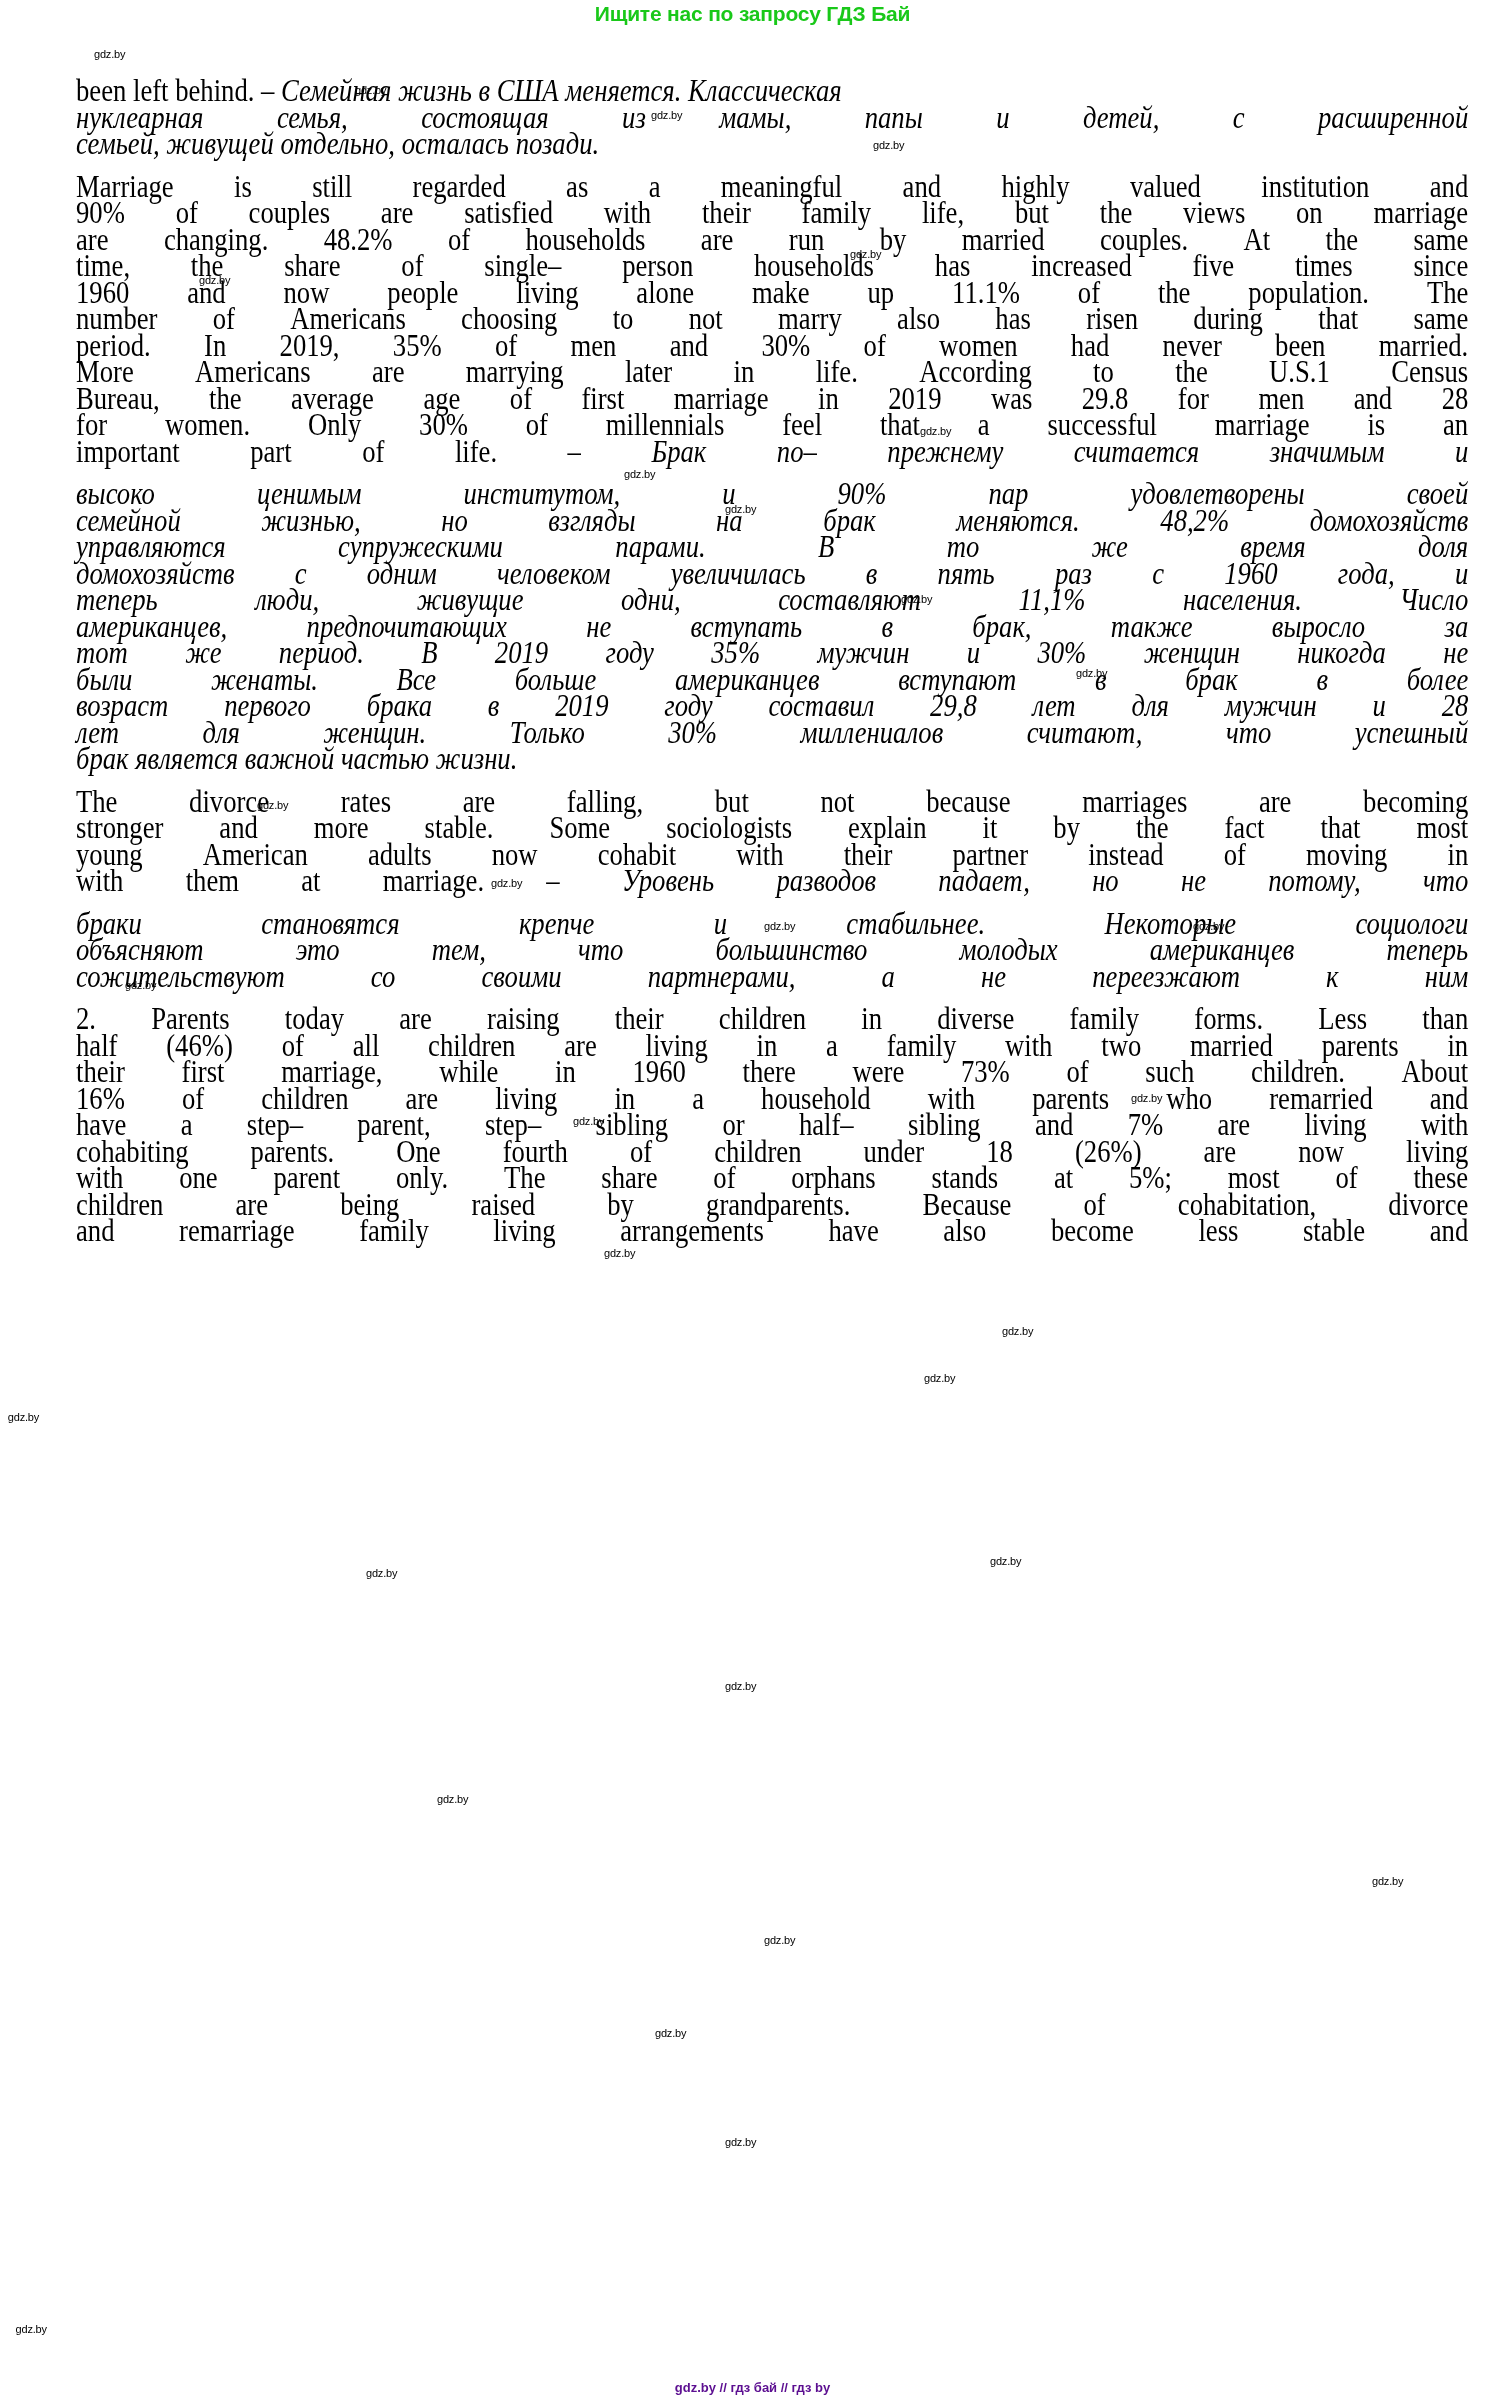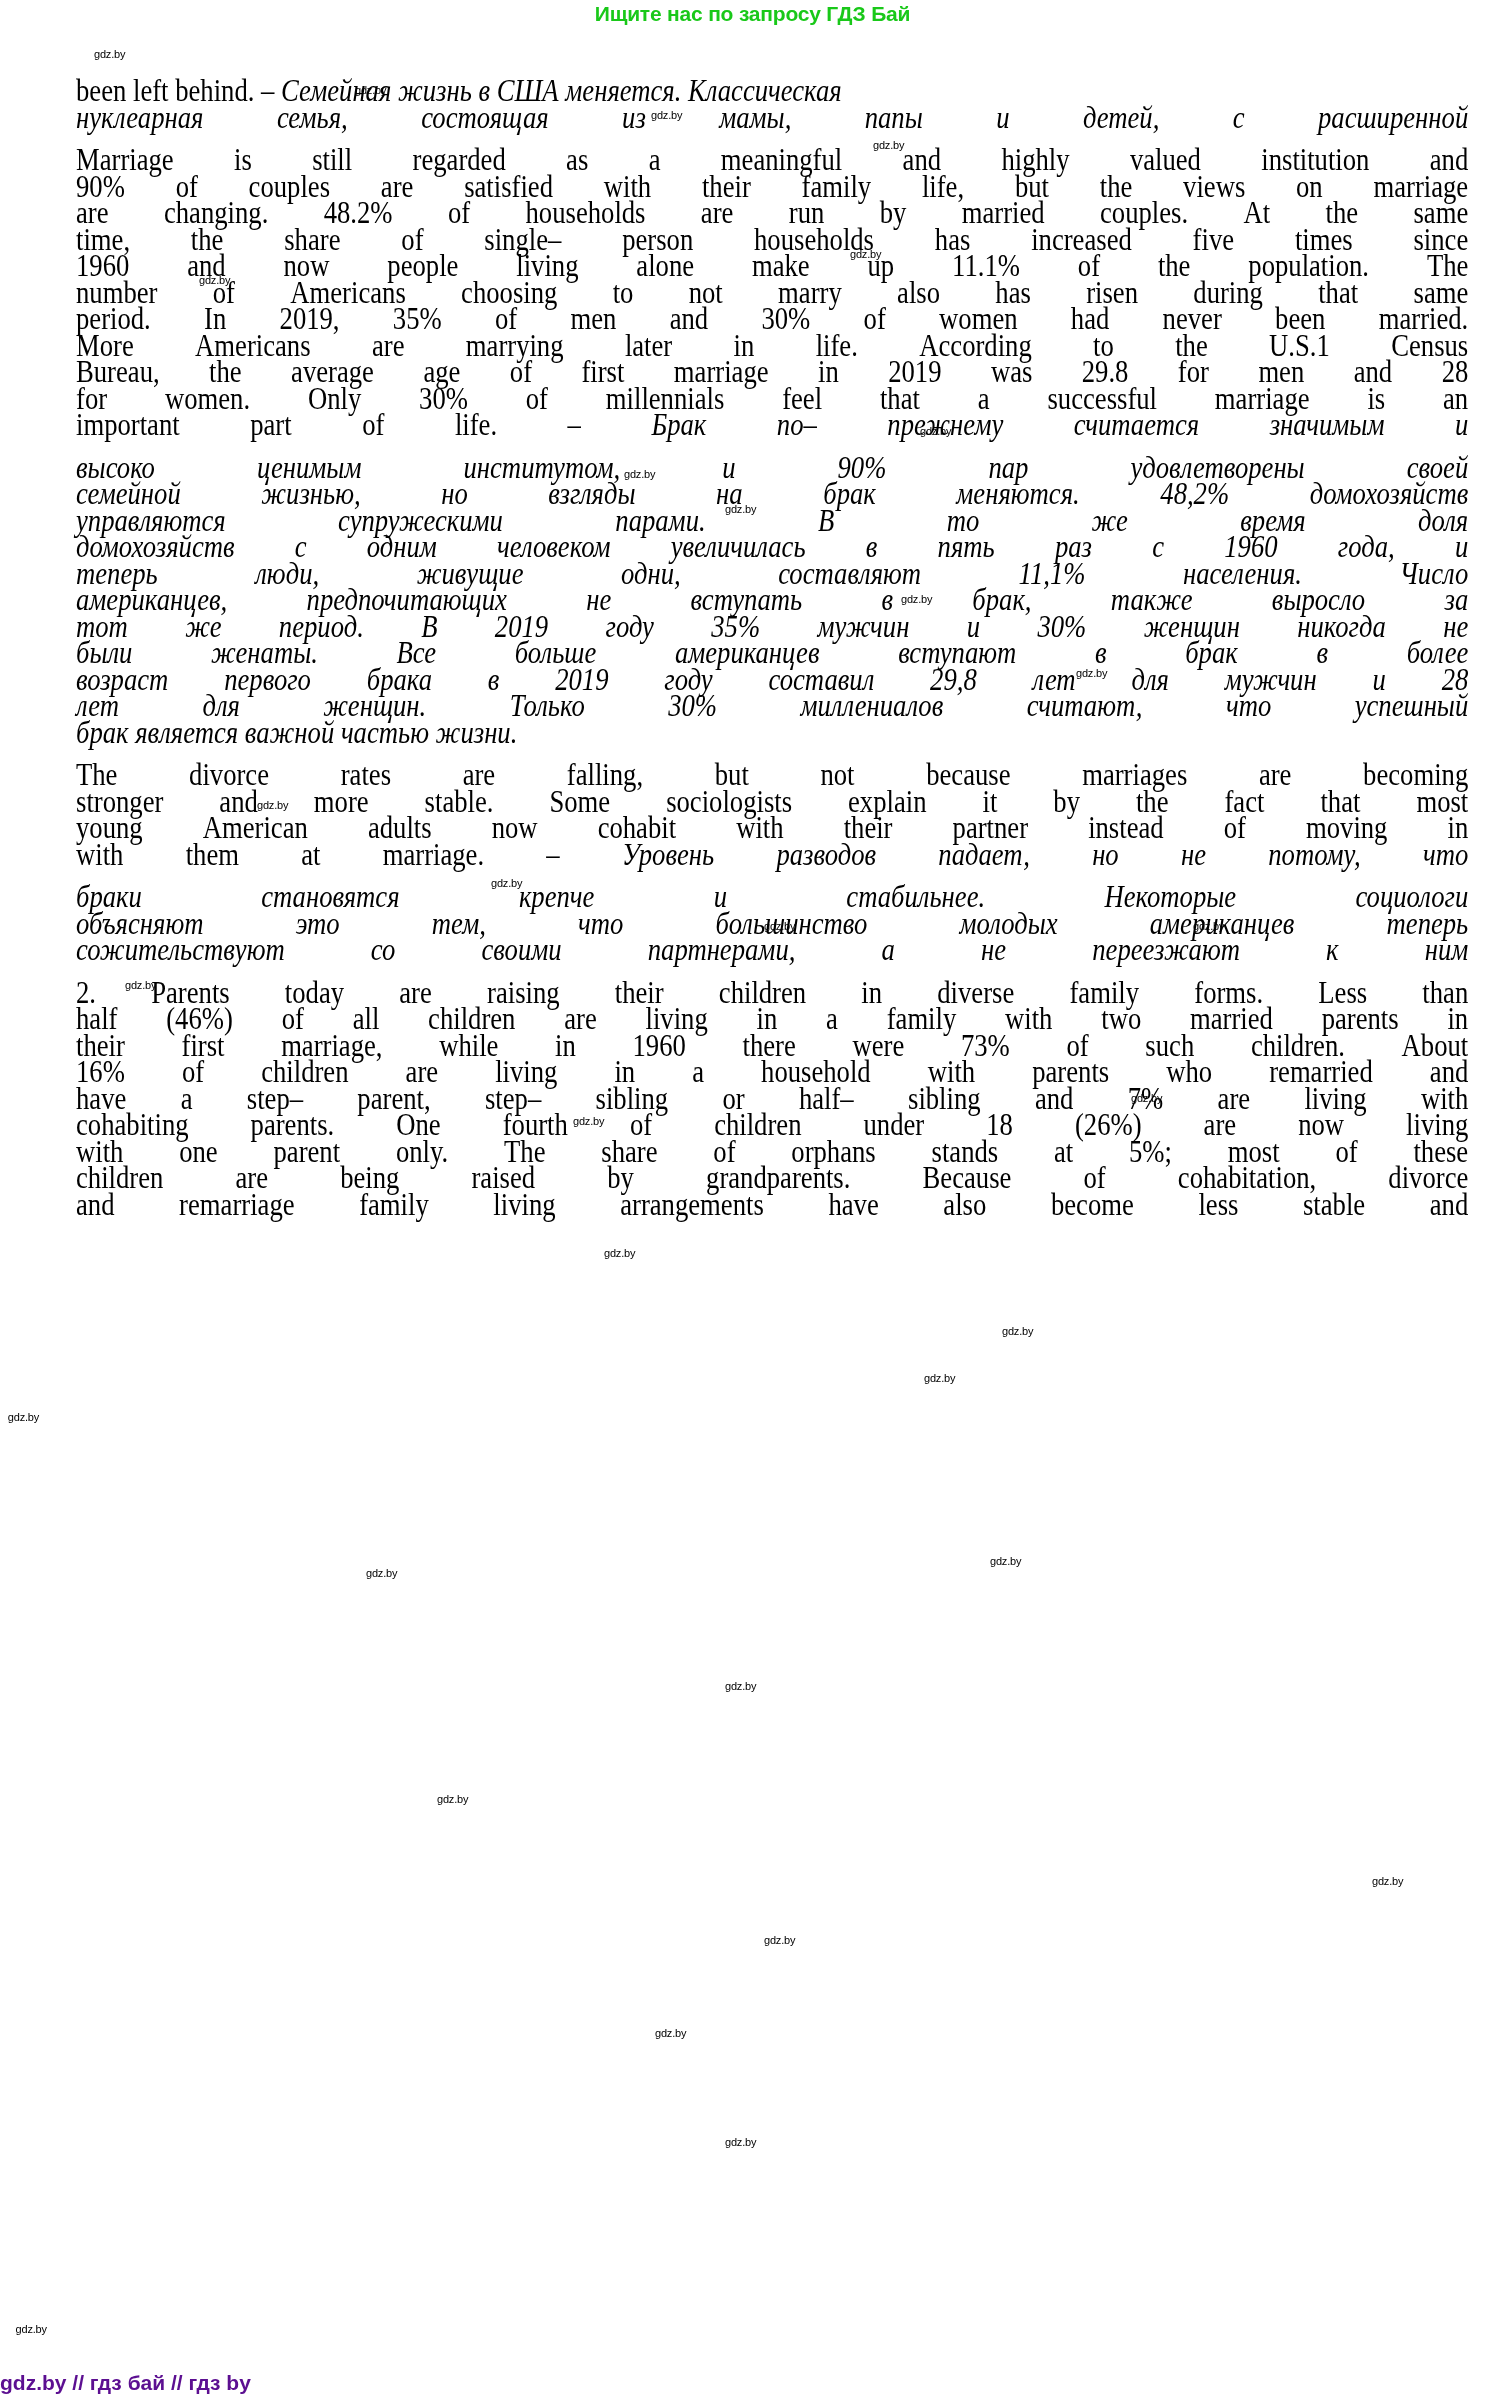--- a/index.html
+++ b/index.html
@@ -36,25 +36,25 @@
     letter-spacing: -0.2px;
     white-space: nowrap;
   }
 
   
   .footer-strip {
     position: absolute;
     bottom: 6.2px;
     left: 0;
     width: 1505px;
-    text-align: left;
+    text-align: center;
     color: #5c0f91;
     font-family: "Liberation Sans", "DejaVu Sans", sans-serif;
     font-weight: bold;
-    font-size: 21px;
+    font-size: 13px;
     white-space: nowrap;
   }
 
   
   .text-column {
     position: absolute;
     left: 76px;
     top: 78px;
     width: 1392px;
   }
@@ -136,20 +136,21 @@
             <span class="ru">состоящая</span>
             <span class="ru">из</span>
             <span class="ru">мамы,</span>
             <span class="ru">папы</span>
             <span class="ru">и</span>
             <span class="ru">детей,</span>
             <span class="ru">с</span>
             <span class="ru">расширенной</span>
           </span>
         </div>
+        <div class="line"><span class="line-inner"><span class="ru">семьей, живущей отдельно, осталась позади.</span></span></div>
       </div>
       <div class="para">
         <div class="line justify">
           <span class="line-inner">
             <span class="en">Marriage</span>
             <span class="en">is</span>
             <span class="en">still</span>
             <span class="en">regarded</span>
             <span class="en">as</span>
             <span class="en">a</span>

